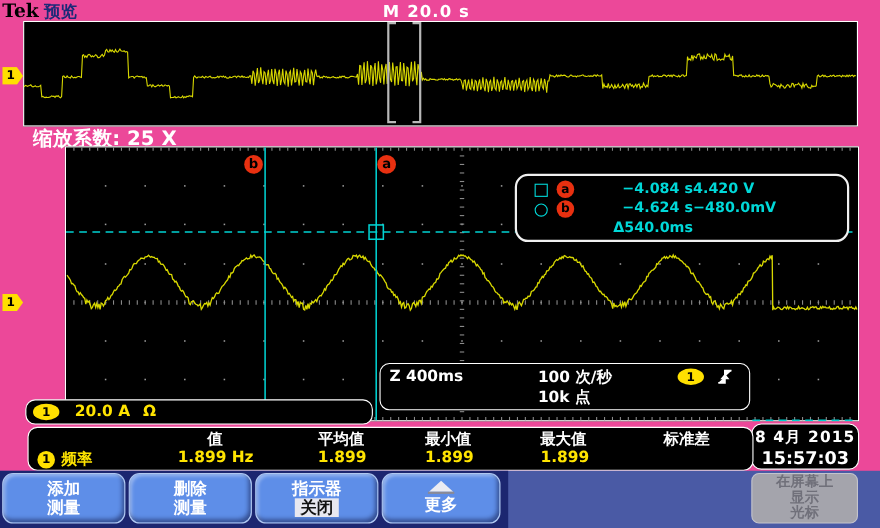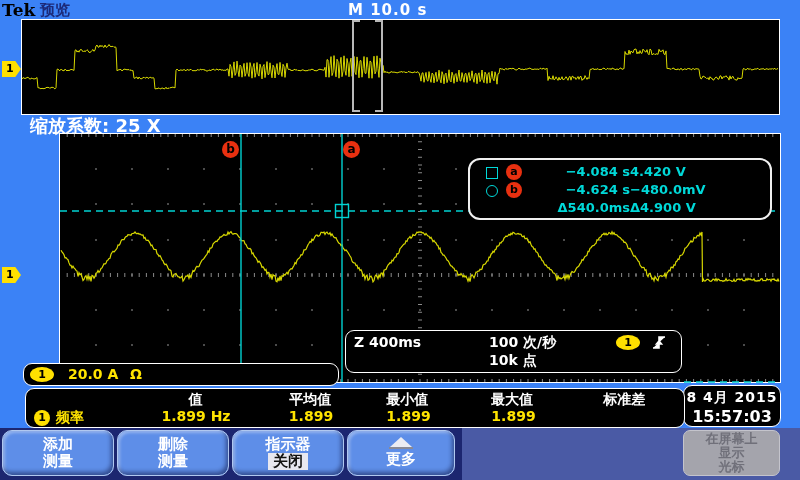--- a/index.html
+++ b/index.html
@@ -1,16 +1,16 @@
 <!DOCTYPE html>
 <html><head>
 <meta charset="utf-8">
 <style>
   html,body{margin:0;padding:0;background:#333;}
-  #screen{position:relative;width:800px;height:480px;background:#3b82f6;overflow:hidden;
+  #screen{position:relative;width:800px;height:480px;background:#ec4899;overflow:hidden;
           font-family:"DejaVu Sans","Liberation Sans",sans-serif;}
   .abs{position:absolute;}
   
   #brand{left:2px;top:0px;font-family:"DejaVu Serif","Liberation Serif",serif;
          font-weight:bold;font-size:17px;color:#000;}
   #mode-label{left:40px;top:1px;font-weight:bold;font-size:15px;color:#1c2a78;}
   #timebase{left:348px;top:1px;font-weight:bold;font-size:15px;color:#fff;letter-spacing:1px;}
   #trig-tri{left:383px;top:19px;width:0;height:0;border-left:8px solid transparent;
             border-right:8px solid transparent;border-top:9px solid #ffa000;}
   
@@ -89,21 +89,21 @@
             font-weight:bold;font-size:13px;display:flex;flex-direction:column;align-items:center;
             justify-content:center;line-height:1.1;}
 </style>
 </head>
 <body>
 
 <div id="screen">
 
   <span class="abs" id="brand">Tek</span>
   <span class="abs" id="mode-label">预览</span>
-  <span class="abs" id="timebase">M 10.0 s</span>
+  <span class="abs" id="timebase">M 20.0 s</span>
   <div class="abs" id="trig-tri"></div>
 
   <div class="abs" id="overview-panel"></div>
   <div class="abs ch-tag" id="ov-ch-tag">1</div>
 
   <span class="abs" id="zoom-bar-label">缩放系数: 25 X</span>
 
   <div class="abs" id="main-panel"></div>
   <div class="abs ch-tag" id="main-ch-tag">1</div>
 
@@ -571,21 +571,20 @@
       <div class="ro-val">4.420 V</div>
     </div>
     <div class="ro-row" style="top:22px;">
       <div class="ro-icon ro-circle"></div>
       <div class="ro-badge">b</div>
       <div class="ro-time">−4.624 s</div>
       <div class="ro-val">−480.0mV</div>
     </div>
     <div class="ro-row" style="top:40px;">
       <div class="ro-time">Δ540.0ms</div>
-      <div class="ro-val">Δ4.900 V</div>
     </div>
   </div>
 
   <div class="abs blk-box" id="channel-box">
     <div class="ell-badge" id="ch-badge">1</div>
     <span id="ch-scale">20.0 A</span>
     <span id="ch-coupling">Ω</span>
   </div>
 
   <div class="abs blk-box" id="acq-box">

